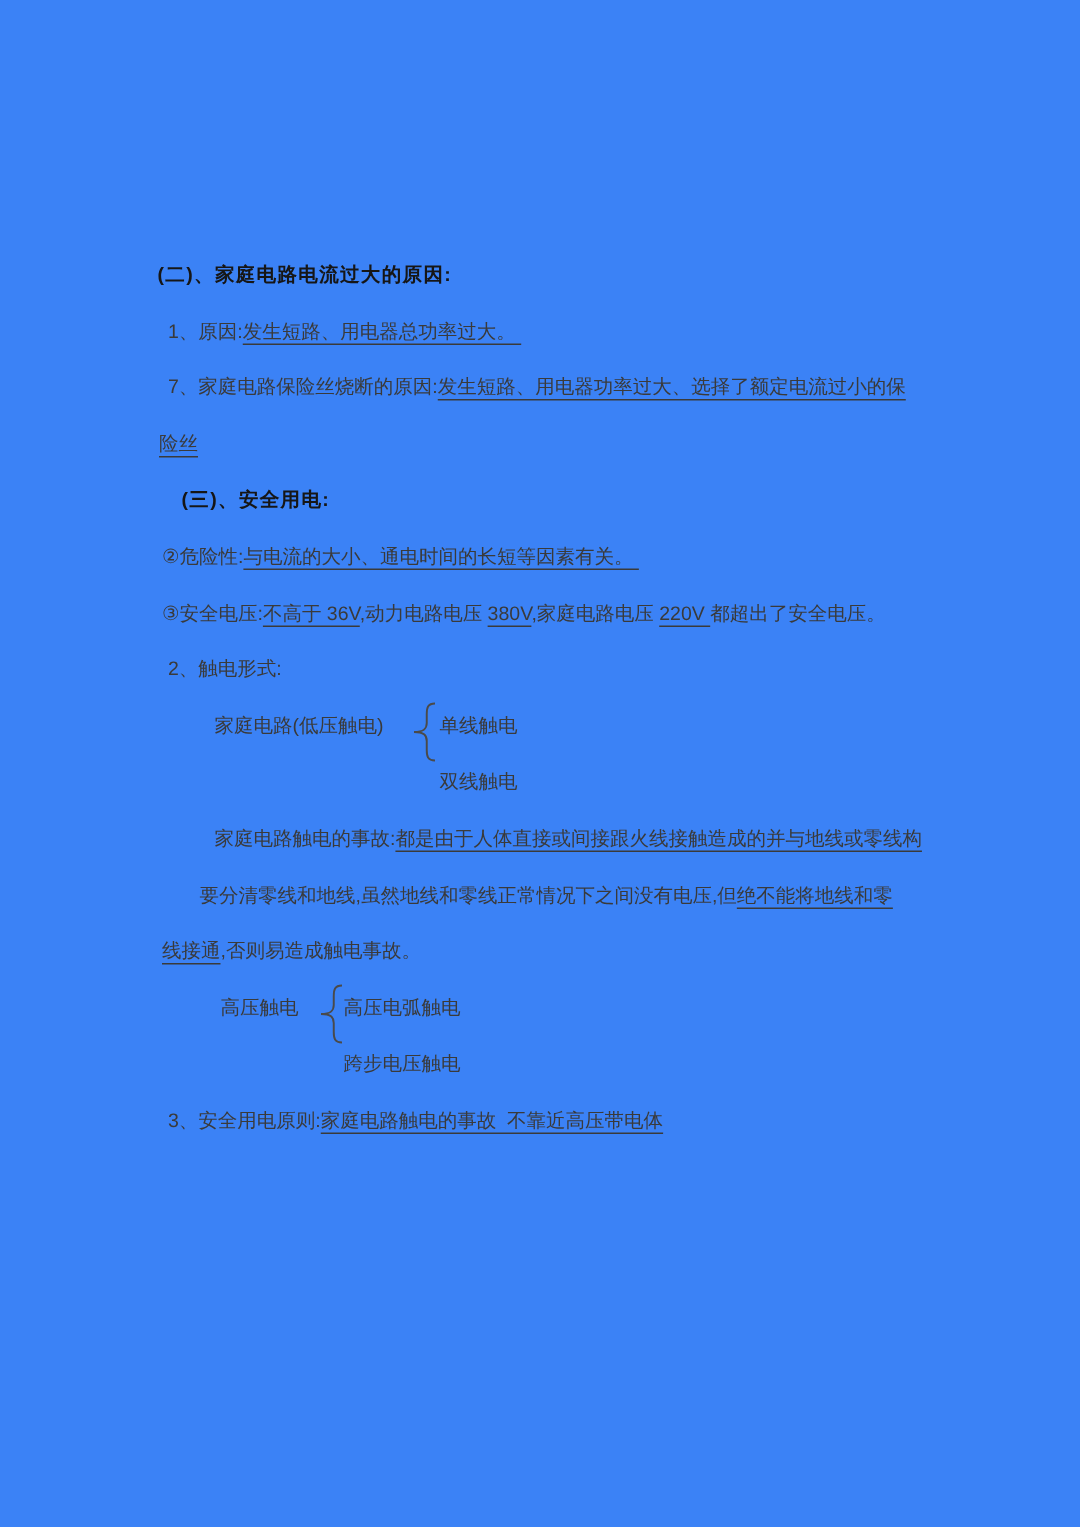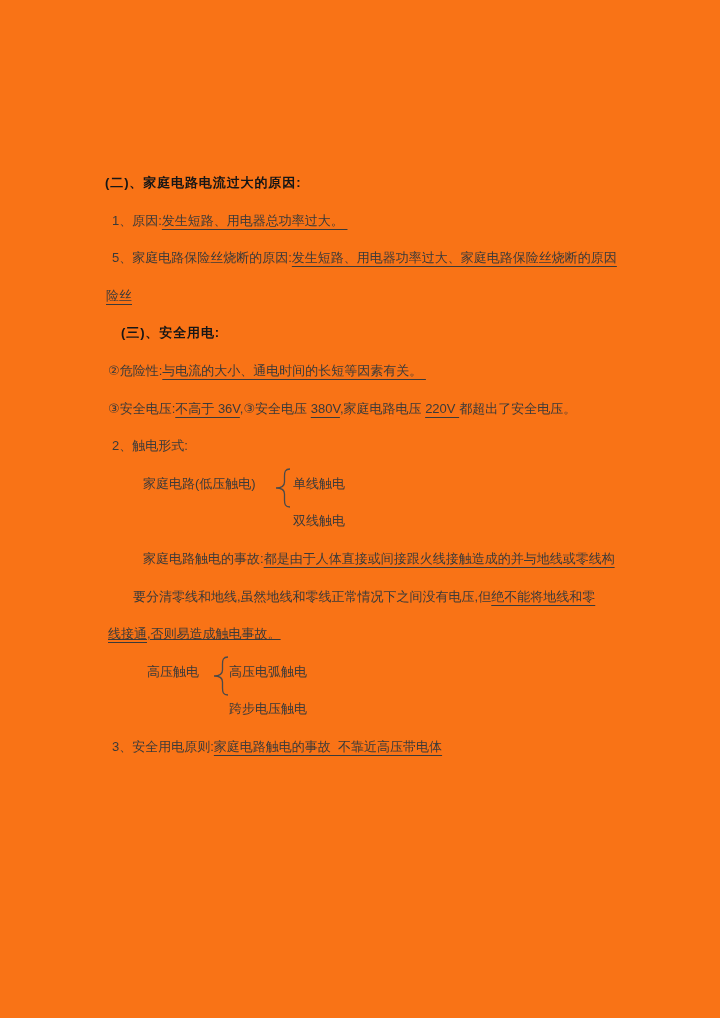--- a/index.html
+++ b/index.html
@@ -1,20 +1,20 @@
 <!DOCTYPE html>
 <html><head>
 <meta charset="utf-8">
 <style>
   html, body { margin: 0; padding: 0; }
   .page {
     position: relative;
     width: 720px;
     height: 1018px;
-    background: #f97316;
+    background: #3b82f6;
     overflow: hidden;
     font-family: "Liberation Sans", "DejaVu Sans", sans-serif;
     font-size: 13px;
     color: #3a3a3a;
   }
   .content {
     position: absolute;
     left: 105px;
     top: 164px;
     width: 520px;
@@ -43,32 +43,32 @@
     color: #4a4a4a;
   }
 </style>
 </head>
 <body>
 
 <div class="page">
   <div class="content">
       <div class="line heading" style="padding-left: 0px;"><span class="seg">(二)、家庭电路电流过大的原因:</span></div>
       <div class="line" style="padding-left: 7px;"><span class="seg">1、原因:</span><span class="seg u">发生短路、用电器总功率过大。 </span></div>
-      <div class="line" style="padding-left: 7px;"><span class="seg">5、家庭电路保险丝烧断的原因:</span><span class="seg u">发生短路、用电器功率过大、家庭电路保险丝烧断的原因</span></div>
+      <div class="line" style="padding-left: 7px;"><span class="seg">7、家庭电路保险丝烧断的原因:</span><span class="seg u">发生短路、用电器功率过大、选择了额定电流过小的保</span></div>
       <div class="line" style="padding-left: 1px;"><span class="seg u">险丝</span></div>
       <div class="line heading" style="padding-left: 0px; margin-left: 16px;"><span class="seg">(三)、安全用电:</span></div>
       <div class="line" style="padding-left: 3px;"><span class="seg">②危险性:</span><span class="seg u">与电流的大小、通电时间的长短等因素有关。 </span></div>
-      <div class="line" style="padding-left: 3px;"><span class="seg">③安全电压:</span><span class="seg u">不高于 36V</span><span class="seg">,③安全电压 </span><span class="seg u">380V</span><span class="seg">,家庭电路电压 </span><span class="seg u">220V </span><span class="seg">都超出了安全电压。</span></div>
+      <div class="line" style="padding-left: 3px;"><span class="seg">③安全电压:</span><span class="seg u">不高于 36V</span><span class="seg">,动力电路电压 </span><span class="seg u">380V</span><span class="seg">,家庭电路电压 </span><span class="seg u">220V </span><span class="seg">都超出了安全电压。</span></div>
       <div class="line" style="padding-left: 7px;"><span class="seg">2、触电形式:</span></div>
       <div class="line"><span class="seg abs" style="left: 38px;">家庭电路(低压触电)</span><svg width="16" height="40" viewBox="0 0 16 40" class="brace" style="left: 170px;">
           <path d="M15 1 C10 1 9.5 4 9.5 8 L9.5 14 C9.5 18 7.5 20 1 20 C7.5 20 9.5 22 9.5 26 L9.5 32 C9.5 36 10 39 15 39" fill="none" stroke="currentColor" stroke-width="1.3"></path>
         </svg><span class="seg abs" style="left: 188px;">单线触电</span></div>
       <div class="line"><span class="seg abs" style="left: 188px;">双线触电</span></div>
       <div class="line" style="padding-left: 38px;"><span class="seg">家庭电路触电的事故:</span><span class="seg u">都是由于人体直接或间接跟火线接触造成的并与地线或零线构</span></div>
       <div class="line" style="padding-left: 28px;"><span class="seg">要分清零线和地线,虽然地线和零线正常情况下之间没有电压,但</span><span class="seg u">绝不能将地线和零</span></div>
-      <div class="line" style="padding-left: 3px; text-decoration: underline;"><span class="seg u">线接通</span><span class="seg">,否则易造成触电事故。</span></div>
+      <div class="line" style="padding-left: 3px;"><span class="seg u">线接通</span><span class="seg">,否则易造成触电事故。</span></div>
       <div class="line"><span class="seg abs" style="left: 42px;">高压触电</span><svg width="16" height="40" viewBox="0 0 16 40" class="brace" style="left: 108px;">
           <path d="M15 1 C10 1 9.5 4 9.5 8 L9.5 14 C9.5 18 7.5 20 1 20 C7.5 20 9.5 22 9.5 26 L9.5 32 C9.5 36 10 39 15 39" fill="none" stroke="currentColor" stroke-width="1.3"></path>
         </svg><span class="seg abs" style="left: 124px;">高压电弧触电</span></div>
       <div class="line"><span class="seg abs" style="left: 124px;">跨步电压触电</span></div>
       <div class="line" style="padding-left: 7px;"><span class="seg">3、安全用电原则:</span><span class="seg u">家庭电路触电的事故  不靠近高压带电体</span></div>
     </div>
 </div>
 
 </body></html>

